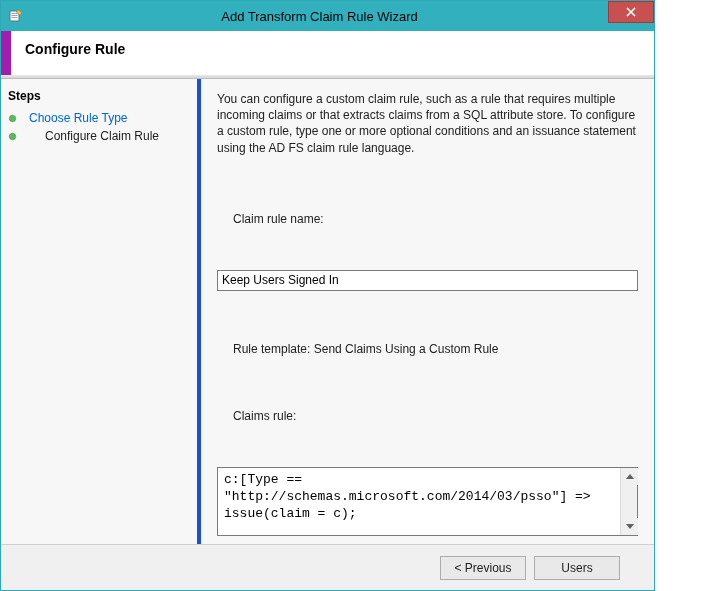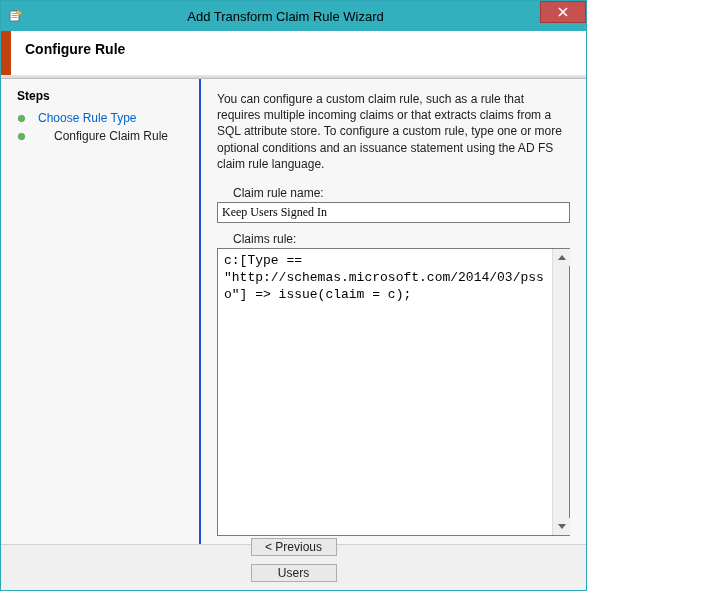--- a/index.html
+++ b/index.html
@@ -1,44 +1,44 @@
 <!DOCTYPE html>
 <html><head>
 <meta charset="utf-8">
 <style>
   * { box-sizing: border-box; }
   html, body { margin:0; padding:0; font-family: "Segoe UI", Tahoma, sans-serif; font-size:12px; color:#222; }
-  .screen { width:587px; height:591px; background:#c2410c; position:relative; }
+  .screen { width:655px; height:591px; background:#a21caf; position:relative; }
   .border-outer { position:absolute; inset:0; border:1px solid #2fa7b4; }
   .titlebar { position:absolute; left:1px; top:1px; right:1px; height:30px; background:#32b0bd; display:flex; align-items:center; }
   .titlebar .icon-slot { width:30px; height:30px; display:flex; align-items:center; justify-content:center; }
   .titlebar .title { flex:1; text-align:center; font-size:13px; color:#000; }
   .titlebar .close-btn { width:46px; height:22px; margin-top:-8px; background:#c75050; display:flex; align-items:center; justify-content:center; color:#fff; border:1px solid #a33939; cursor:pointer; }
   .titlebar .close-btn svg { width:10px; height:10px; display:block; }
   .header { position:absolute; left:11px; top:31px; right:1px; height:44px; background:#fff; padding:10px 14px 0; }
   .header h1 { margin:0; font-size:14px; font-weight:bold; color:#000; }
   .thinbar { position:absolute; left:1px; top:75px; right:1px; height:4px; background:linear-gradient(#e8e8e8,#d6d6d6); border-bottom:1px solid #bdbdbd; }
   .body { position:absolute; left:1px; top:79px; right:1px; bottom:47px; background:#f7f7f7; display:flex; }
-  .sidebar { width:200px; border-right:2px solid #1d4ed8; background:#f7f7f7; padding:6px 10px 6px 16px; }
+  .sidebar { width:200px; border-right:4px solid #1d4ed8; background:#f7f7f7; padding:6px 10px 6px 7px; }
   .sidebar .steps-title { font-weight:bold; font-size:12px; color:#000; margin:4px 0 6px; }
   .step { display:flex; align-items:center; gap:12px; padding:2px 0; font-size:12px; }
   .step .bullet { width:9px; height:9px; }
   .step a.link { color:#0066cc; text-decoration:none; cursor:pointer; }
   .step span.current { color:#222;margin-left:16px; }
-  .main { flex:1; padding:8px 16px 8px 16px; display:flex; flex-direction:column; }
+  .main { flex:1; padding:8px 16px 8px 16px; display:flex; flex-direction:column;gap:42px; }
   .desc { font-size:12px; color:#222; line-height:1.35; margin:4px 0 10px; }
   .lbl { font-size:12px; color:#222; margin:4px 16px 2px; }
-  .textinput { width:100%; height:21px; border:1px solid #7a7a7a; background:#fff; padding:2px 4px; font-size:12px; font-family:Liberation Serif, serif; }
+  .textinput { width:100%; height:21px; border:1px solid #7a7a7a; background:#fff; padding:2px 4px; font-size:12px; font-family:Liberation Sans, sans-serif; }
   .ta-wrap { position:relative; border:1px solid #7a7a7a; background:#fff; flex:1; display:flex; }
   .ta { flex:1; border:none; resize:none; padding:4px 6px; font-family:"Courier New", monospace; font-size:13px; line-height:1.3; overflow:hidden; }
   .fake-scroll { width:17px; background:#f0f0f0; border-left:1px solid #dcdcdc; position:relative; }
   .fake-scroll .arrow { position:absolute; left:0; width:17px; height:17px; display:flex; align-items:center; justify-content:center; color:#606060; font-size:9px; cursor:pointer; background:#f0f0f0; }
   .fake-scroll .arrow.up { top:0; }
   .fake-scroll .arrow.down { bottom:0; }
-  .footer { position:absolute; left:1px; right:1px; bottom:1px; height:46px; background:#f0f0f0; border-top:1px solid #d0d0d0; display:flex; align-items:center; justify-content:flex-end; padding:0 16px; gap:8px;flex-direction:column; }
+  .footer { position:absolute; left:1px; right:1px; bottom:1px; height:46px; background:#f0f0f0; border-top:1px solid #d0d0d0; display:flex; align-items:center; justify-content:flex-end; padding:0 16px; gap:8px; }
   .btn { min-width:86px; height:24px; background:#e9e9e9; border:1px solid #adadad; font-size:12px; color:#222; cursor:pointer; }
   .btn-gap { width:10px; }
 </style>
 </head>
 <body>
 
 <div class="screen">
   <div class="border-outer"></div>
 
   <div class="titlebar">
@@ -82,20 +82,21 @@
         <span class="current">Configure Claim Rule</span>
       </div>
     </div>
 
     <div class="main">
       <div class="desc">You can configure a custom claim rule, such as a rule that requires multiple incoming claims or that extracts claims from a SQL attribute store. To configure a custom rule, type one or more optional conditions and an issuance statement using the AD FS claim rule language.</div>
 
       <div class="lbl">Claim rule name:</div>
       <input class="textinput" type="text" value="Keep Users Signed In" style="">
 
+      <div class="lbl" style="margin-top:9px;">Rule template: Send Claims Using a Custom Rule</div>
 
       <div class="lbl" style="margin-top:9px;">Claims rule:</div>
       <div class="ta-wrap">
         <textarea class="ta" wrap="soft" spellcheck="false" style="">c:[Type == "http://schemas.microsoft.com/2014/03/psso"] =&gt; issue(claim = c);</textarea>
         <div class="fake-scroll">
           <div class="arrow up">
             <svg width="8" height="5" viewBox="0 0 8 5">
                 <path d="M0 5 L4 0 L8 5 Z" fill="#606060"></path>
               </svg>
           </div>

